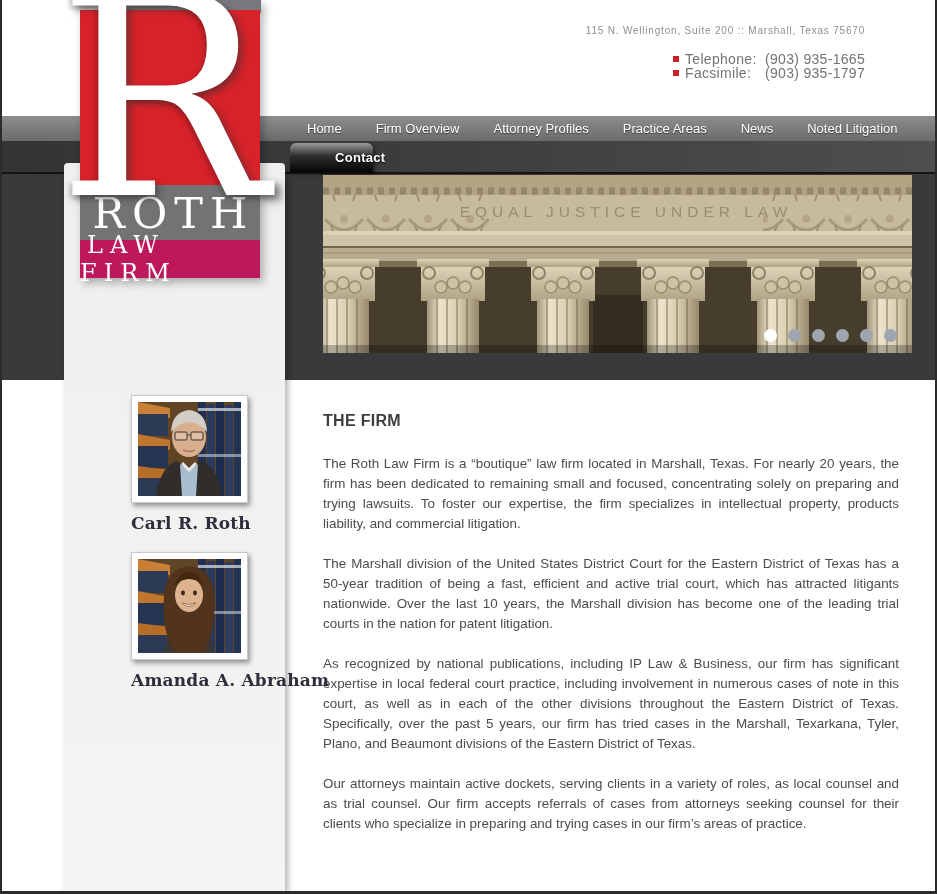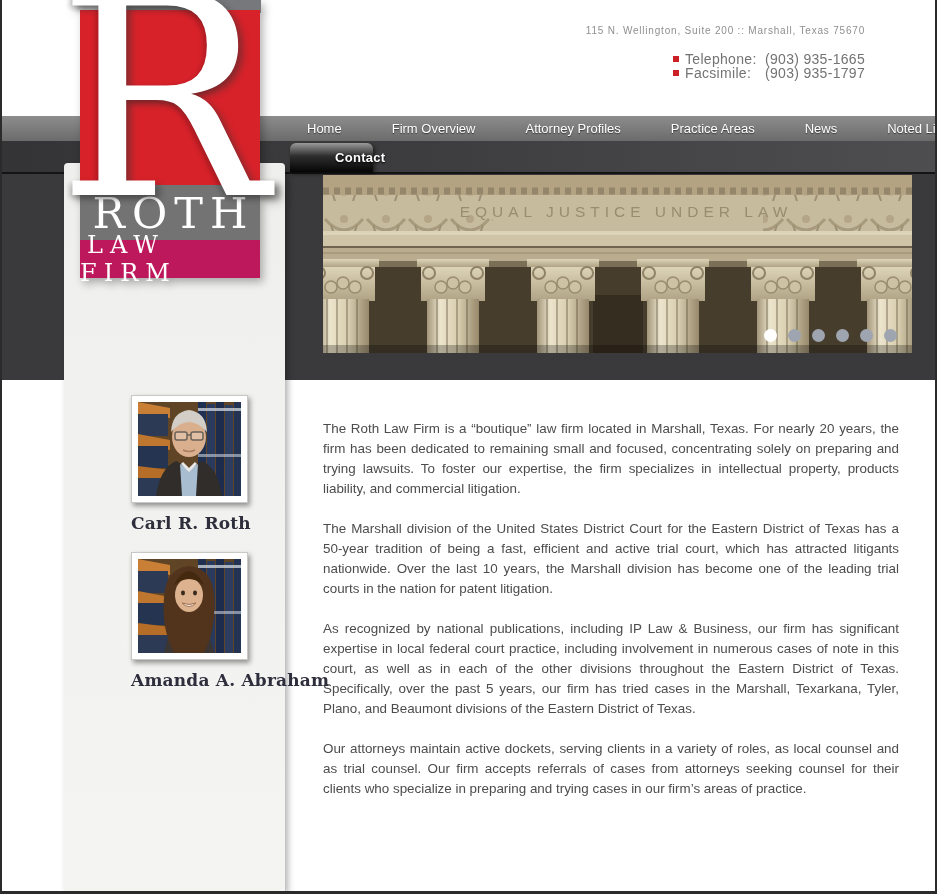--- a/index.html
+++ b/index.html
@@ -11,21 +11,21 @@
   
   .address{position:absolute;top:25px;right:70px;font-size:10px;color:#8f8f8f;letter-spacing:0.8px;}
   .phones{position:absolute;top:52px;right:70px;}
   .phone-line{display:flex;align-items:center;font-size:14px;color:#737373;line-height:14px;letter-spacing:0.3px;}
   .bullet{width:6px;height:6px;background:#cc2027;margin-right:6px;flex:0 0 auto;}
   .phone-label{width:80px;}
 
   
   .main-nav{position:absolute;top:116px;left:0;right:0;height:25px;
             background:linear-gradient(#8d8d8d,#6b6b6b);display:flex;align-items:center;
-            padding-left:305px;gap:50px;z-index:2;}
+            padding-left:305px;gap:34px;z-index:2;}
   .nav-item{color:#fff;font-size:13px;text-decoration:none;cursor:pointer;
             text-shadow:0 1px 1px rgba(0,0,0,.5);white-space:nowrap;}
 
   
   .dark-section{position:absolute;top:141px;left:0;right:0;height:239px;background:#3a3a3c;}
   .upper-strip{position:absolute;top:0;left:0;right:0;height:31px;
                background:linear-gradient(90deg,#343436 0%,#3d3d3f 45%,#4e4e50 100%);}
   .divider{position:absolute;top:31px;left:0;right:0;height:2px;background:#141414;}
   .contact-btn{position:absolute;top:2px;left:288px;width:83px;height:29px;border:none;
                border-radius:6px 6px 0 0;background:linear-gradient(#9a9a9a,#2e2e2e 45%,#060606);
@@ -228,20 +228,21 @@
 
   <div class="logo">
     <div class="logo-tab"></div>
     <div class="red-box"></div>
     <span class="big-r">R</span>
     <div class="roth-band">ROTH</div>
     <div class="law-band">LAW FIRM</div>
   </div>
 
   <main class="main">
+    <h1>THE FIRM</h1>
     <div>
         <p>The Roth Law Firm is a “boutique” law firm located in Marshall, Texas.  For nearly 20 years, the firm has been dedicated to remaining small and focused, concentrating solely on preparing and trying lawsuits.  To foster our expertise, the firm specializes in intellectual property, products liability, and commercial litigation.</p>
         <p>The Marshall division of the United States District Court for the Eastern District of Texas has a 50-year tradition of being a fast, efficient and active trial court, which has attracted litigants nationwide.  Over the last 10 years, the Marshall division has become one of the leading trial courts in the nation for patent litigation.</p>
         <p>As recognized by national publications, including IP Law &amp; Business, our firm has significant expertise in local federal court practice, including involvement in numerous cases of note in this court, as well as in each of the other divisions throughout the Eastern District of Texas.  Specifically, over the past 5 years, our firm has tried cases in the Marshall, Texarkana, Tyler, Plano, and Beaumont divisions of the Eastern District of Texas.</p>
         <p>Our attorneys maintain active dockets, serving clients in a variety of roles, as local counsel and as trial counsel.  Our firm accepts referrals of cases from attorneys seeking counsel for their clients who specialize in preparing and trying cases in our firm’s areas of practice.</p>
       </div>
   </main>
 
 </div>
 

